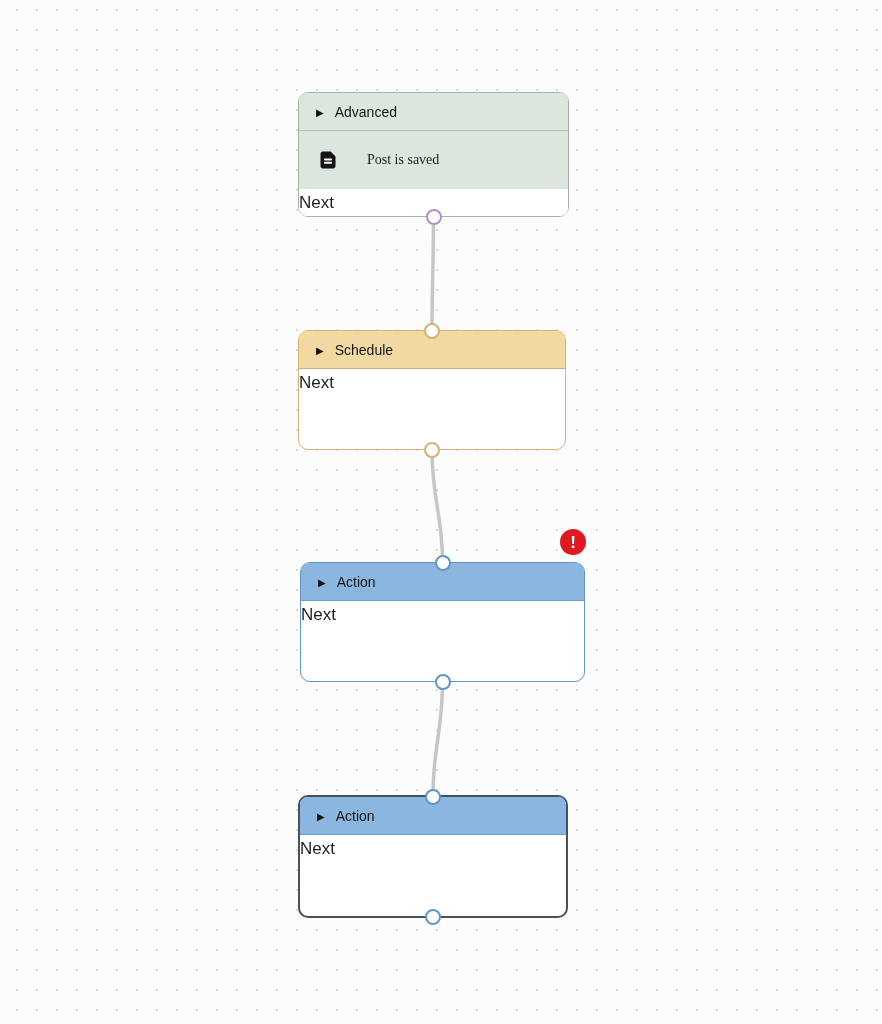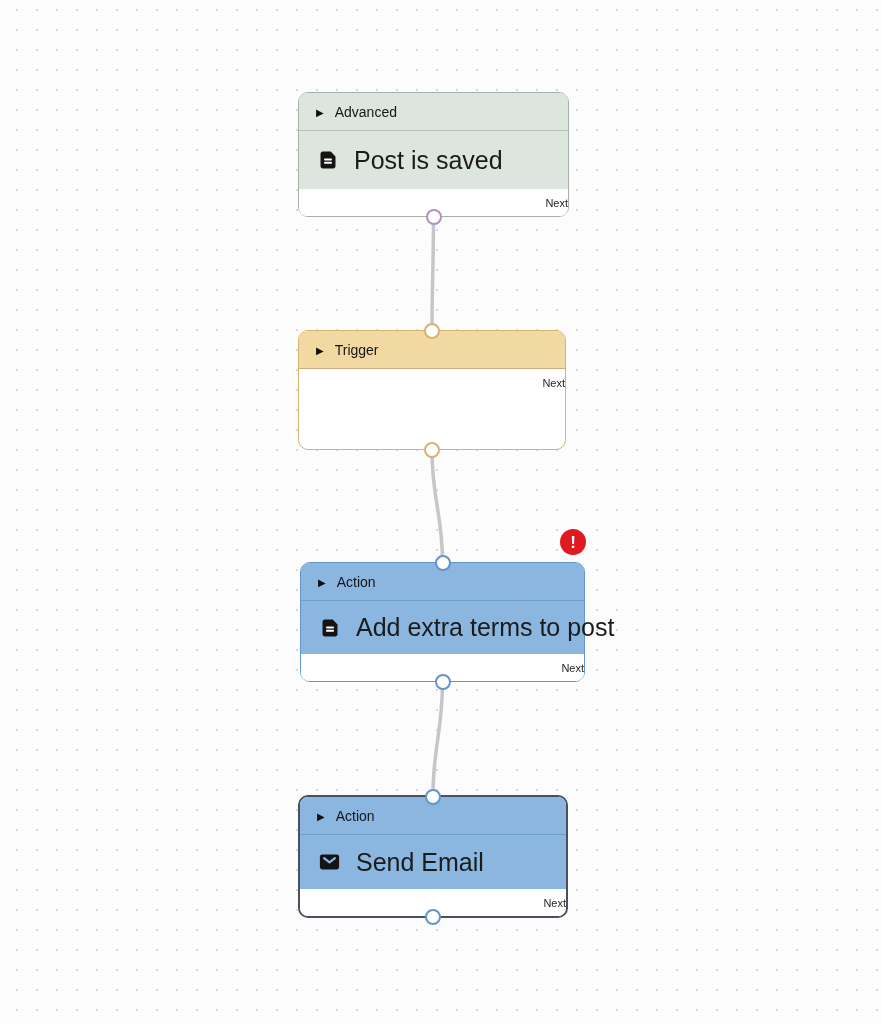--- a/index.html
+++ b/index.html
@@ -28,31 +28,32 @@
     padding:0 17px;
     background:var(--fill);
     border-bottom:1.5px solid var(--divider);
     border-radius:8px 8px 0 0;
     font-size:14px;font-weight:500;color:#161616;
     cursor:pointer;
   }
   .tri{font-size:10px;line-height:1;color:#111;transform:translateY(0.5px);}
   .node-body{
     flex:1;
-    display:flex;align-items:center;gap:14px;
+    display:flex;align-items:center;gap:27px;
     padding:0 17px;
     background:var(--fill);
-    font-size:25px;font-weight:500;color:#1b1b1b;
+    font-size:14px;font-weight:500;color:#1b1b1b;
     white-space:nowrap;
+    font-family:Liberation Serif, serif;
   }
   .node-footer{
     height:27px;flex:0 0 27px;
-    display:flex;align-items:center;justify-content:flex-end;
+    display:flex;align-items:center;justify-content:flex-start;
     background:#ffffff;border-radius:0 0 8px 8px;
-    font-size:11px;font-weight:500;color:#1f1f1f;
+    font-size:17px;font-weight:500;color:#1f1f1f;
   }
   .icon{display:flex;align-items:center;}
   .icon svg{display:block;}
   .port{
     position:absolute;left:50%;transform:translateX(-50%);
     width:16px;height:16px;box-sizing:border-box;
     background:#fff;border:2.5px solid var(--port);border-radius:50%;
     z-index:3;cursor:crosshair;
   }
   .port-top{top:-8.5px;}
@@ -93,64 +94,45 @@
   <div class="node-footer">
     <span>Next</span>
   </div>
   <span class="port port-bottom"></span>
 </div>
 
 <div class="node" style="left: 298px; top: 330px; width: 268px; height: 120px; --fill: #f2d9a2; --border: #d6b273; --divider: #ccad78; --port: #d6b273;">
   <span class="port port-top"></span>
   <div class="node-header">
     <span class="tri">▶</span>
-    <span>Trigger</span>
+    <span>Schedule</span>
   </div>
   <div class="node-footer">
     <span>Next</span>
   </div>
   <span class="port port-bottom"></span>
 </div>
 
 <div class="node" style="left: 300px; top: 562px; width: 285px; height: 120px; --fill: #8ab6e0; --border: #6096c9; --divider: #6f9ecb; --port: #6096c9;">
   <span class="port port-top"></span>
   <div class="node-header">
     <span class="tri">▶</span>
     <span>Action</span>
-  </div>
-  <div class="node-body">
-    <span class="icon">
-      <svg width="24" height="24" viewBox="0 0 24 24">
-        <path d="M4.5 6.2 a2.6 2.6 0 0 1 2.6 -2.6 h7.6 l4.8 4.8 v9.4 a2.6 2.6 0 0 1 -2.6 2.6 h-9.8 a2.6 2.6 0 0 1 -2.6 -2.6 z" fill="#141414"></path>
-        <rect x="8.1" y="10.4" width="7.8" height="2" rx="0.6" fill="#ffffff"></rect>
-        <rect x="8.1" y="13.8" width="7.8" height="2" rx="0.6" fill="#ffffff"></rect>
-      </svg>
-    </span>
-    <span>Add extra terms to post</span>
   </div>
   <div class="node-footer">
     <span>Next</span>
   </div>
   <span class="port port-bottom"></span>
 </div>
 
 <div class="error-badge" style="background: rgb(224, 24, 31);">!</div>
 
 <div class="node selected" style="left: 298px; top: 795px; width: 270px; height: 123px; --fill: #8ab6e0; --border: #47525e; --divider: #6f9ecb; --port: #6096c9;">
   <span class="port port-top"></span>
   <div class="node-header">
     <span class="tri">▶</span>
     <span>Action</span>
   </div>
-  <div class="node-body">
-    <span class="icon">
-      <svg width="25" height="24" viewBox="0 0 24 24">
-        <rect x="2.4" y="4.6" width="19.2" height="14.8" rx="2.4" fill="#141414"></rect>
-        <path class="flap" d="M6.6 8.2 L12 12.4 L17.4 8.2" fill="none" stroke-width="2.2" stroke-linecap="round" stroke-linejoin="round"></path>
-      </svg>
-    </span>
-    <span>Send Email</span>
-  </div>
   <div class="node-footer">
     <span>Next</span>
   </div>
   <span class="port port-bottom"></span>
 </div>
 
 </body></html>

